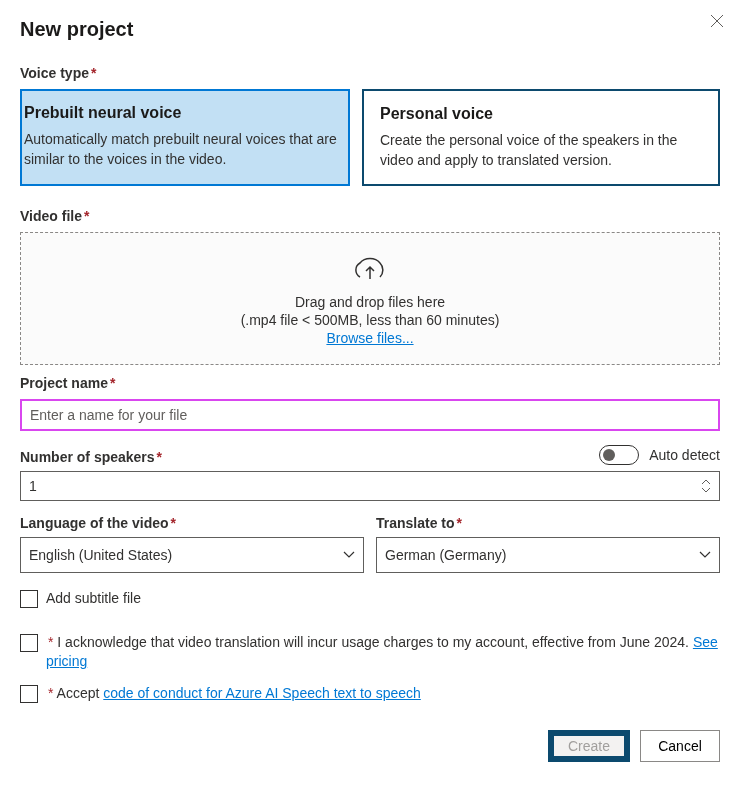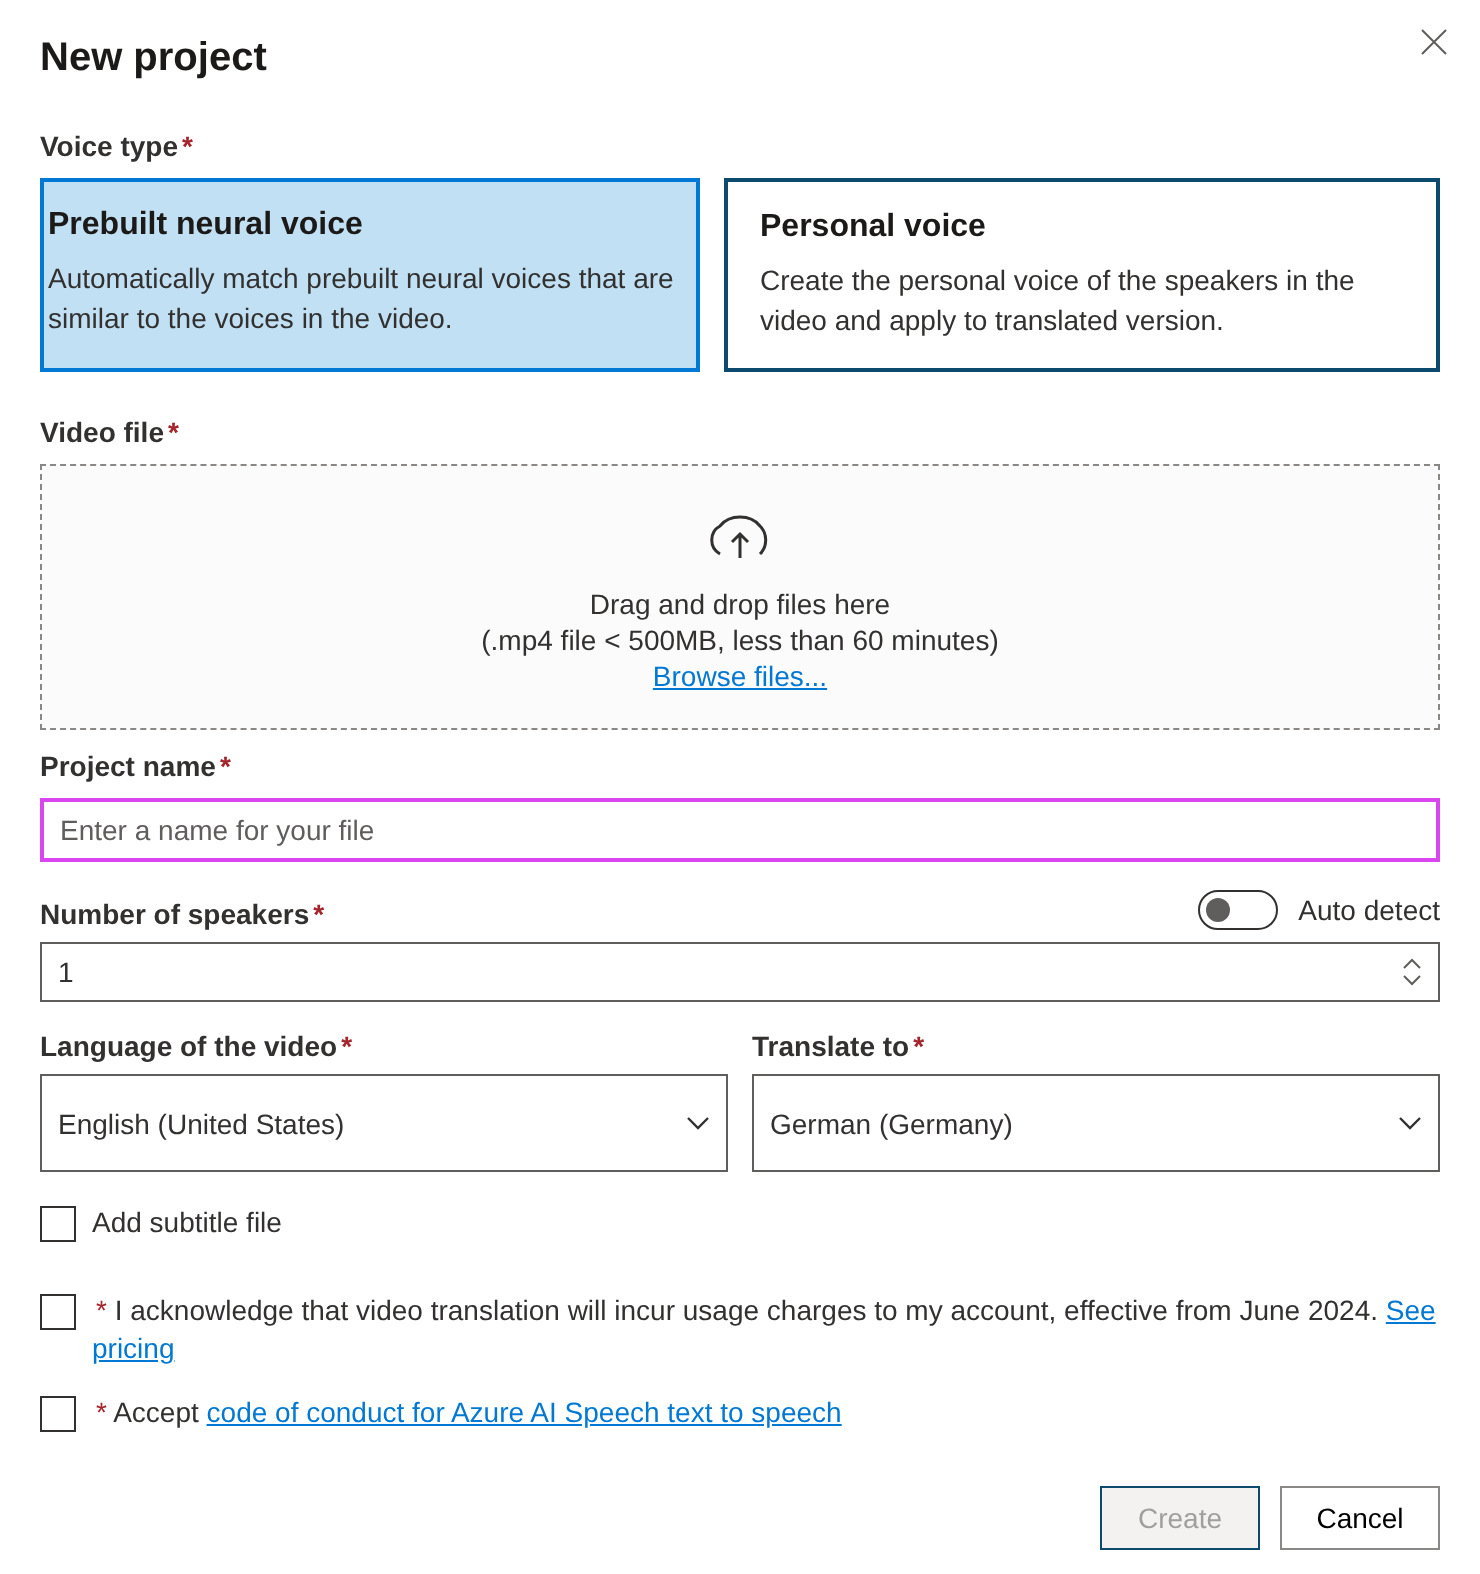--- a/index.html
+++ b/index.html
@@ -162,21 +162,21 @@
   }
   .spin svg { display:block; }
   .two-col {
     display: flex;
     gap: 12px;
     margin-top: 14px;
   }
   .col { flex: 1; }
   .select {
     width: 100%;
-    height: 49px;
+    height: 36px;
     border: 1px solid #605e5c;
     display: flex;
     align-items: center;
     justify-content: space-between;
     padding: 0 8px;
     font-size: 14px;
     cursor: pointer;
     margin-top: 6px;
   }
   .checkbox-row {
@@ -206,21 +206,21 @@
     min-width: 80px;
     height: 32px;
     border: 1px solid #8a8886;
     background: #fff;
     font-size: 14px;
     font-family: inherit;
     cursor: pointer;
     padding: 0 14px;
   }
   .btn.primary {
-    border: 1px solid #0c4a6e;
+    border: 6px solid #0c4a6e;
     background: #f3f2f1;
     color: #a19f9d;
     cursor: default;
   }
   .mt14 { margin-top: 14px; }
   .mt24 { margin-top: 24px; }
 </style>
 </head>
 <body>
 

